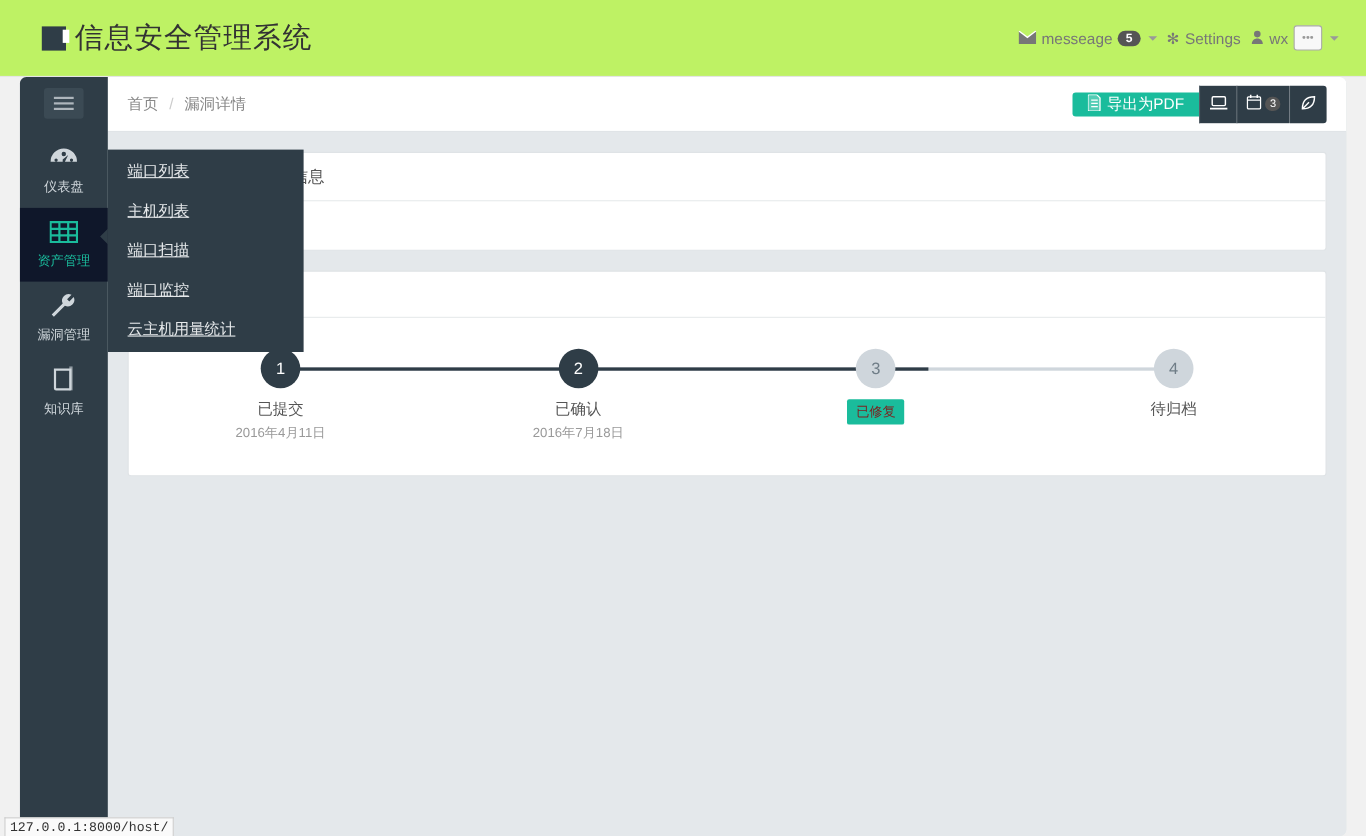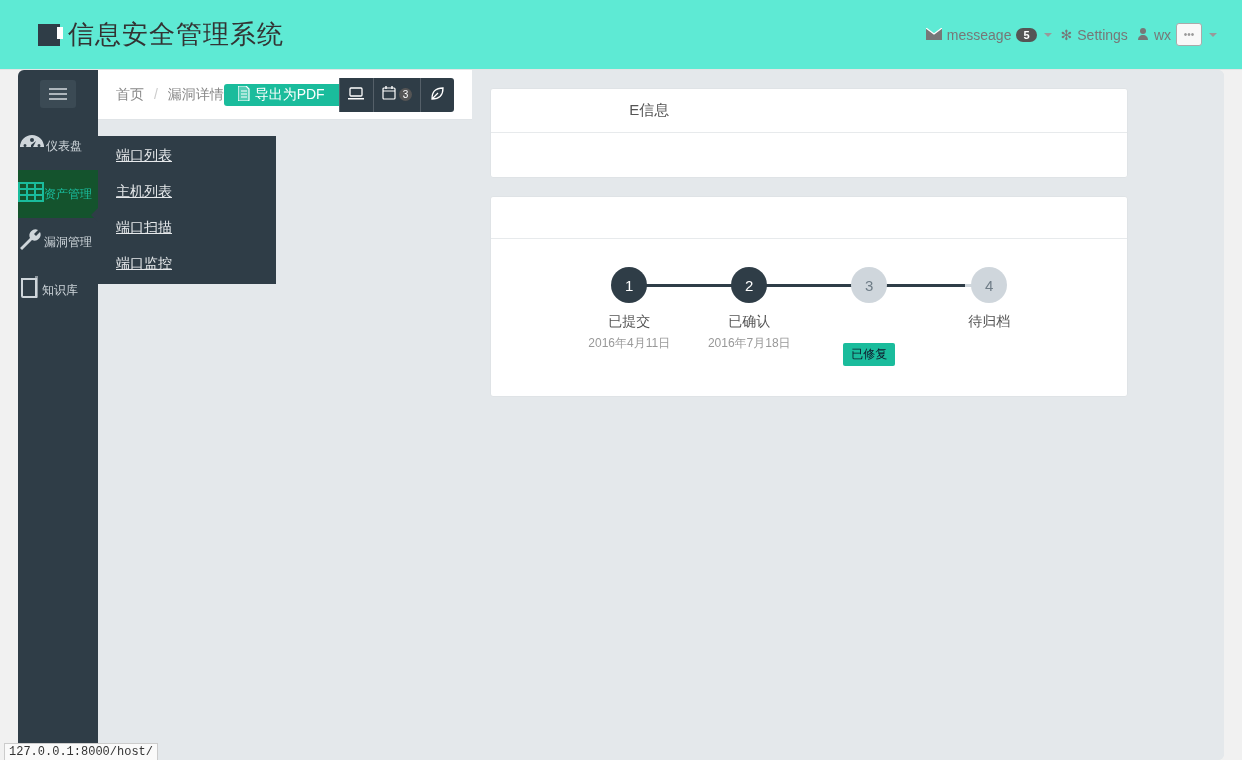--- a/index.html
+++ b/index.html
@@ -10,21 +10,21 @@
     background: #f1f1f1;
     width: 1242px;
     height: 760px;
     overflow: hidden;
     position: relative;
   }
 
   
   .header {
     height: 70px;
-    background: #5eead4;
+    background: #bef264;
     display: flex;
     align-items: center;
     justify-content: space-between;
     padding: 0 25px 0 38px;
     border-bottom: 1px solid #e5e5e5;
   }
   .header-left {
     display: flex;
     align-items: center;
     gap: 8px;
@@ -126,28 +126,28 @@
     cursor: pointer;
   }
   .hamburger span {
     width: 18px;
     height: 2px;
     background: #aeb6bc;
   }
   .nav-item {
     width: 100%;
     display: flex;
-    flex-direction: row;
+    flex-direction: column;
     align-items: center;
     padding: 8px 0 10px 0;
     cursor: pointer;
     color: #cfd6db;
     position: relative;
   }
-  .nav-item.active { background: #14532d; color: #1abc9c; align-items: center; }
+  .nav-item.active { background: #0f172a; color: #1abc9c; align-items: center; }
   .nav-item .nav-icon {
     height: 30px;
     display:flex;
     align-items:center;
     justify-content:center;
   }
   .nav-item .nav-label {
     font-size: 12px;
     margin-top: 2px;
   }
@@ -188,21 +188,21 @@
     cursor: pointer;
     white-space: nowrap;
     text-decoration: underline;
   }
 
   
   .content {
     flex: 1;
     background: #e4e8eb;
     display: flex;
-    flex-direction: row;
+    flex-direction: column;
   }
   .content-top {
     background: #fff;
     height: 50px;
     display: flex;
     align-items: center;
     justify-content: space-between;
     padding: 0 18px;
     border-bottom: 1px solid #e0e4e7;
   }
@@ -321,25 +321,24 @@
     font-weight: 500;
     color: #fff;
     margin-bottom: 10px;
   }
   .step.done .step-circle { background: #2f3d47; }
   .step.todo .step-circle { background: #cfd6dc; color: #6f7d87; }
   .step-title { font-size: 14px; color: #555; }
   .step-date { font-size: 12px; color: #999; margin-top: 4px; }
   .step-badge {
     background: #1abc9c;
-    color: #0f172a;
+    color: #7f1d1d;
     font-size: 12px;
     padding: 3px 8px;
     border-radius: 2px;
-    margin-top: 30px;
   }
 
   
   .status-tip {
     position: absolute;
     left: 4px;
     bottom: 0px;
     background: #fafafa;
     border: 1px solid #ccc;
     border-bottom: none;
@@ -434,20 +433,21 @@
       </div>
       <div class="nav-label">知识库</div>
     </div>
 
 
     <div class="flyout">
       <div class="flyout-item">端口列表</div>
       <div class="flyout-item">主机列表</div>
       <div class="flyout-item">端口扫描</div>
       <div class="flyout-item">端口监控</div>
+      <div class="flyout-item">云主机用量统计</div>
     </div>
   </div>
 
   <div class="content">
     <div class="content-top">
       <div class="breadcrumb">
         <a href="#">首页</a>
         <span class="sep">/</span>
         <span>漏洞详情</span>
       </div>

